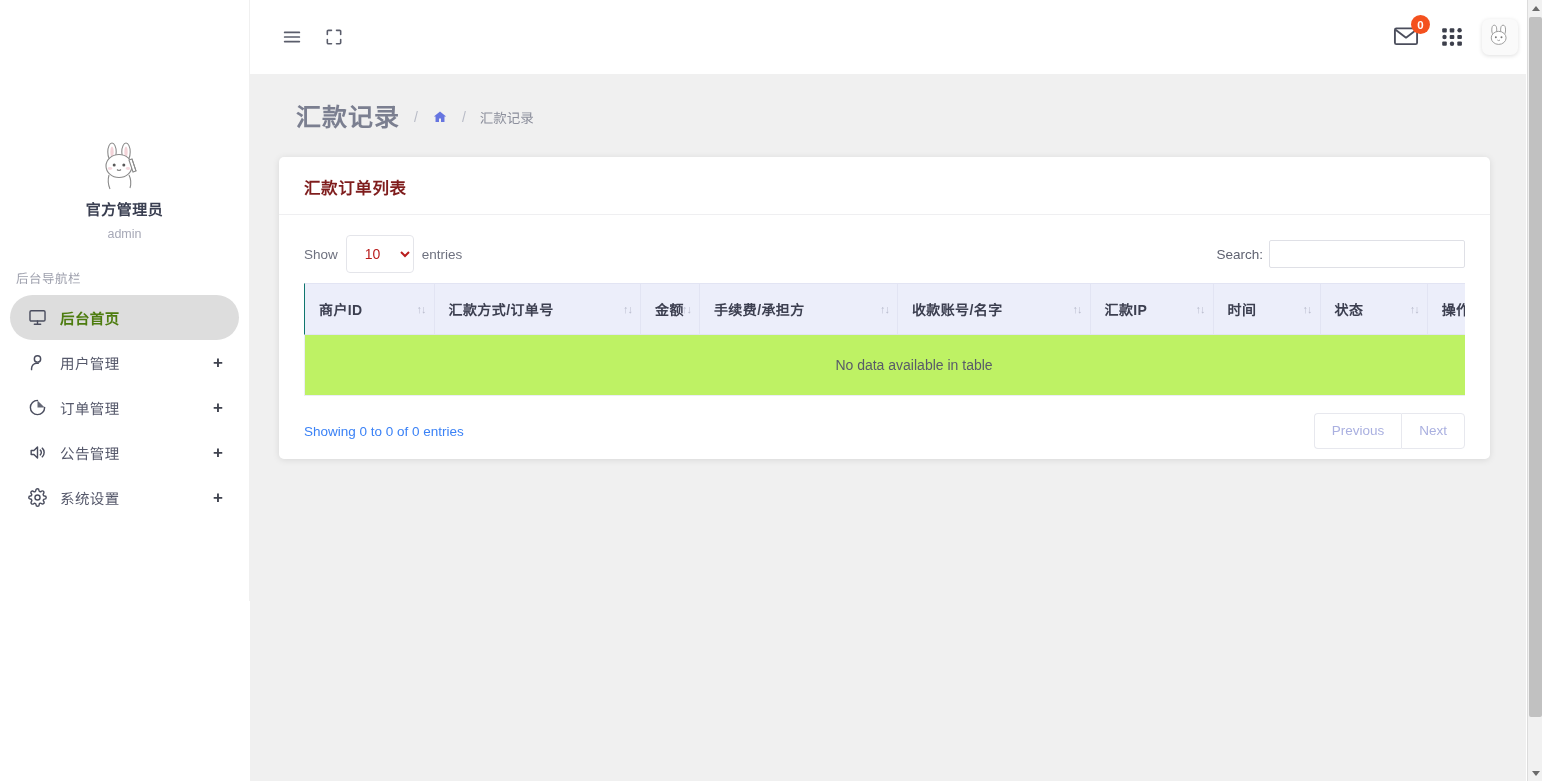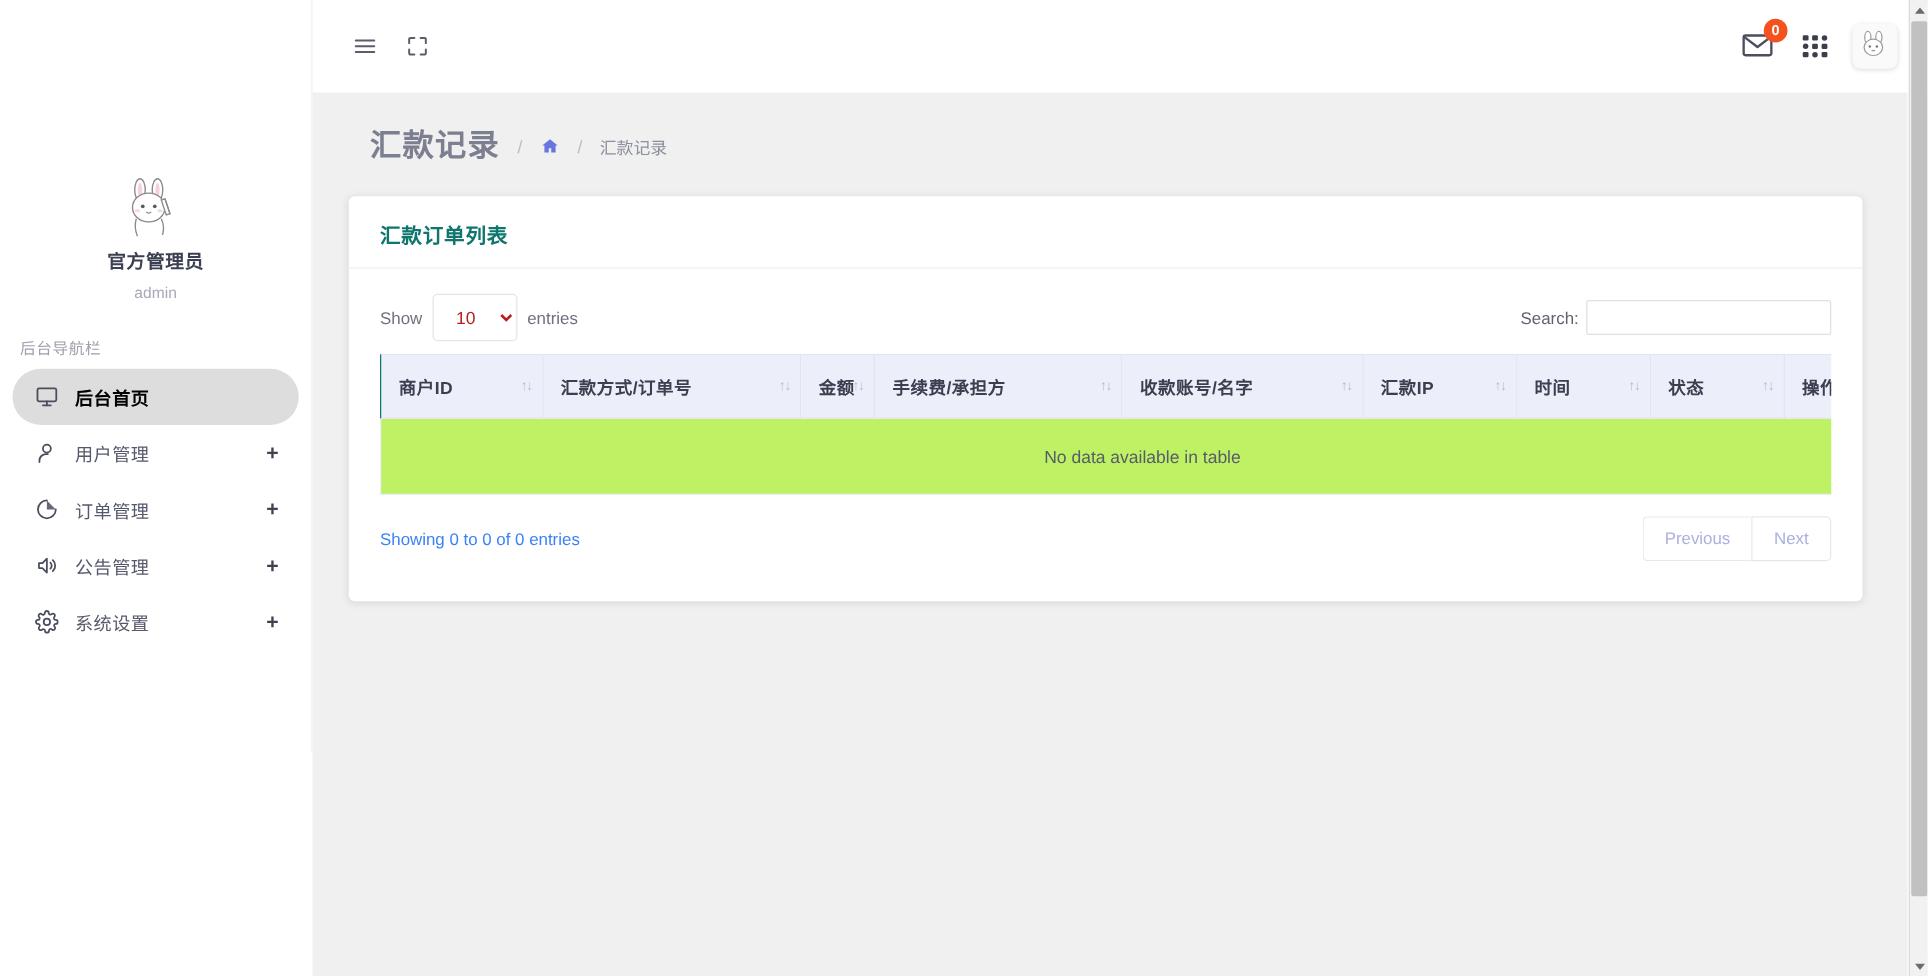--- a/index.html
+++ b/index.html
@@ -63,21 +63,21 @@
     padding: 0 14px 0 16px;
     border-radius: 24px;
     cursor: pointer;
     margin-bottom: 0px;
     color: #56596b;
     position: relative;
   }
   .nav-item + .nav-item { margin-top: 0; }
   .nav-item.active {
     background: #dddddd;
-    color: #000000;
+    color: #4d7c0f;
     font-weight: 700;
   }
   .nav-ico {
     width: 22px; height: 22px;
     display: inline-flex;
     align-items: center; justify-content: center;
     margin-right: 12px;
     flex: 0 0 22px;
     color: #4a4d5e;
   }
@@ -206,24 +206,24 @@
     box-shadow: 0 1px 7px rgba(0,0,0,.10);
     overflow: hidden;
   }
   .card-head {
     padding: 18px 25px 15px 25px;
     border-bottom: 1px solid #efeff1;
   }
   .card-title {
     font-size: 16.5px;
     font-weight: 700;
-    color: #0f766e;
+    color: #7f1d1d;
     letter-spacing: 0.6px;
   }
-  .card-body { padding: 14px 25px 32px 25px; }
+  .card-body { padding: 14px 25px 10px 25px; }
 
   .dt-top {
     display: flex;
     align-items: center;
     padding-top: 6px;
     padding-bottom: 10px;
   }
   .dt-length {
     display: flex; align-items: center;
     font-size: 13.5px; color: #6e717f;

